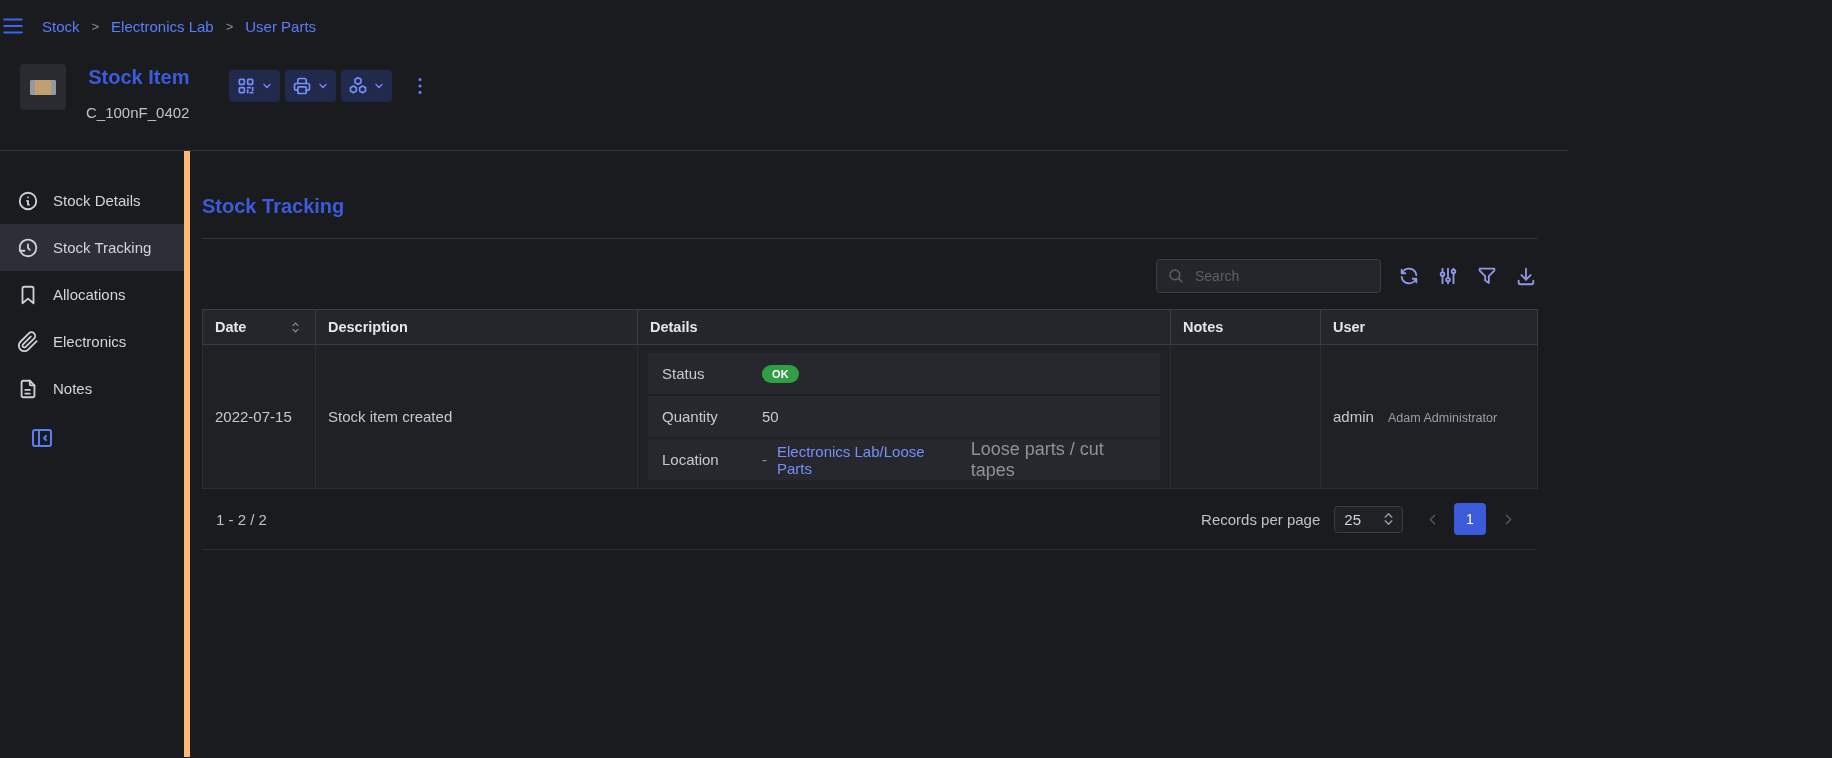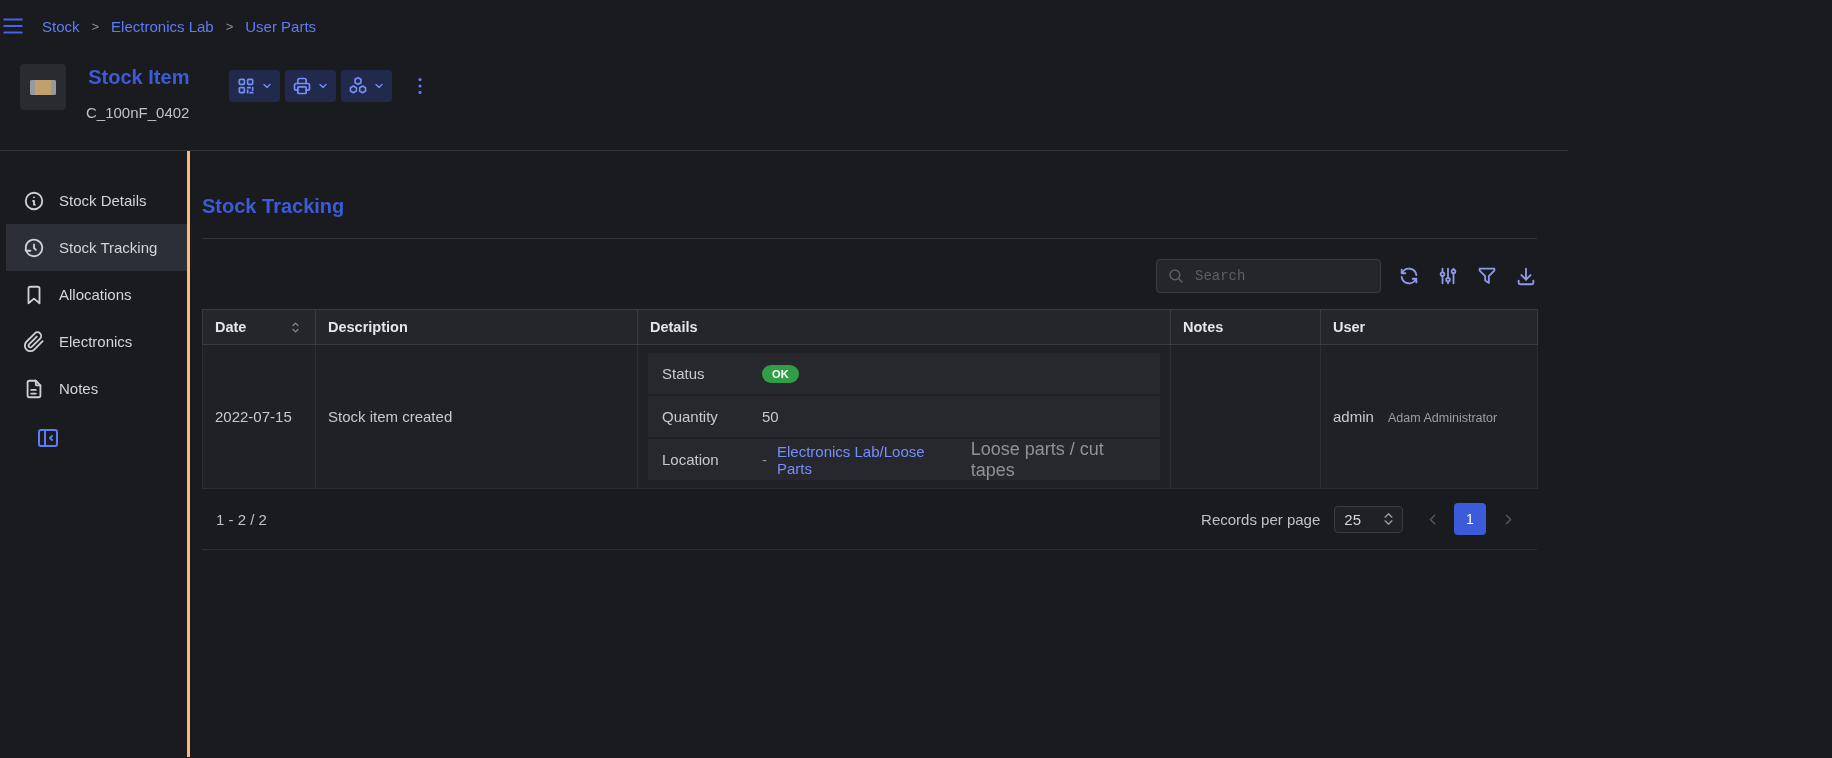--- a/index.html
+++ b/index.html
@@ -38,38 +38,38 @@
            color:#fff; font-size:12.5px; font-weight:bold; letter-spacing:.2px; white-space:nowrap; }
   .actions { display:flex; align-items:center; gap:5px; margin-left:40px; margin-top:18px; height:32px; }
   .action-btn { display:inline-flex; align-items:center; gap:5px; background:#212a4c; color:#748ffc;
                 border:none; border-radius:4px; padding:5px 7px; height:32px; cursor:pointer; }
   .kebab { color:#5c7cfa; margin-left:12px; cursor:pointer; }
 
   .header-divider { border:none; border-top:1px solid #34363c; margin:0; }
 
   
   .content { display:flex; height:606px; }
-  .sidebar { width:190px; border-right:3px solid #fdba74; padding-top:26px; flex:0 0 190px;padding-left:6px; }
+  .sidebar { width:190px; border-right:6px solid #fdba74; padding-top:26px; flex:0 0 190px; }
   .side-item { display:flex; align-items:center; gap:14px; height:47px; padding-left:17px;
                font-size:15px; color:#d3d5da; cursor:pointer; }
   .side-item .si { color:#cdd0d6; }
   .side-item.active { background:#2d2f37; }
   .collapse { margin:14px 0 0 30px; color:#5c7cfa; cursor:pointer; width:24px; }
 
   .main { flex:1; padding-left:12px; }
   .main-inner { width:1335px; }
   .section-title { margin:44px 0 0 0; color:#3b5bdb; font-size:20px; font-weight:bold; }
   .section-divider { border:none; border-top:1px solid #34363c; margin:20px 0 0 0; }
 
   
   .toolbar { display:flex; justify-content:flex-end; align-items:center; gap:17px; margin-top:20px; height:34px; }
   .search-box { display:flex; align-items:center; gap:8px; width:225px; height:34px;
                 background:#25262b; border:1px solid #3a3c42; border-radius:4px; padding:0 10px; color:#5c5f66; }
   .search-box input { flex:1; min-width:0; background:transparent; border:none; outline:none;
-                      color:#c1c2c5; font-size:14px; font-family:Liberation Mono, monospace; }
+                      color:#c1c2c5; font-size:14px; font-family:Liberation Sans, sans-serif; }
   .search-box input::placeholder { color:#5c5f66; }
   .tool-icon { color:#8e9ae8; cursor:pointer; }
 
   
   table { border-collapse:collapse; width:1335px; margin-top:16px; font-size:15px; table-layout:fixed;border-radius:6px; }
   th { background:#25262b; border:1px solid #3a3c42; text-align:left; padding:9px 12px;
        color:#e4e6eb; font-size:14.5px; font-weight:bold; }
   .th-inner { display:flex; align-items:center; }
   .sort-icon { margin-left:auto; color:#8a8d94; cursor:pointer; }
   td { border:1px solid #2c2e33; padding:10px 12px; vertical-align:middle;

